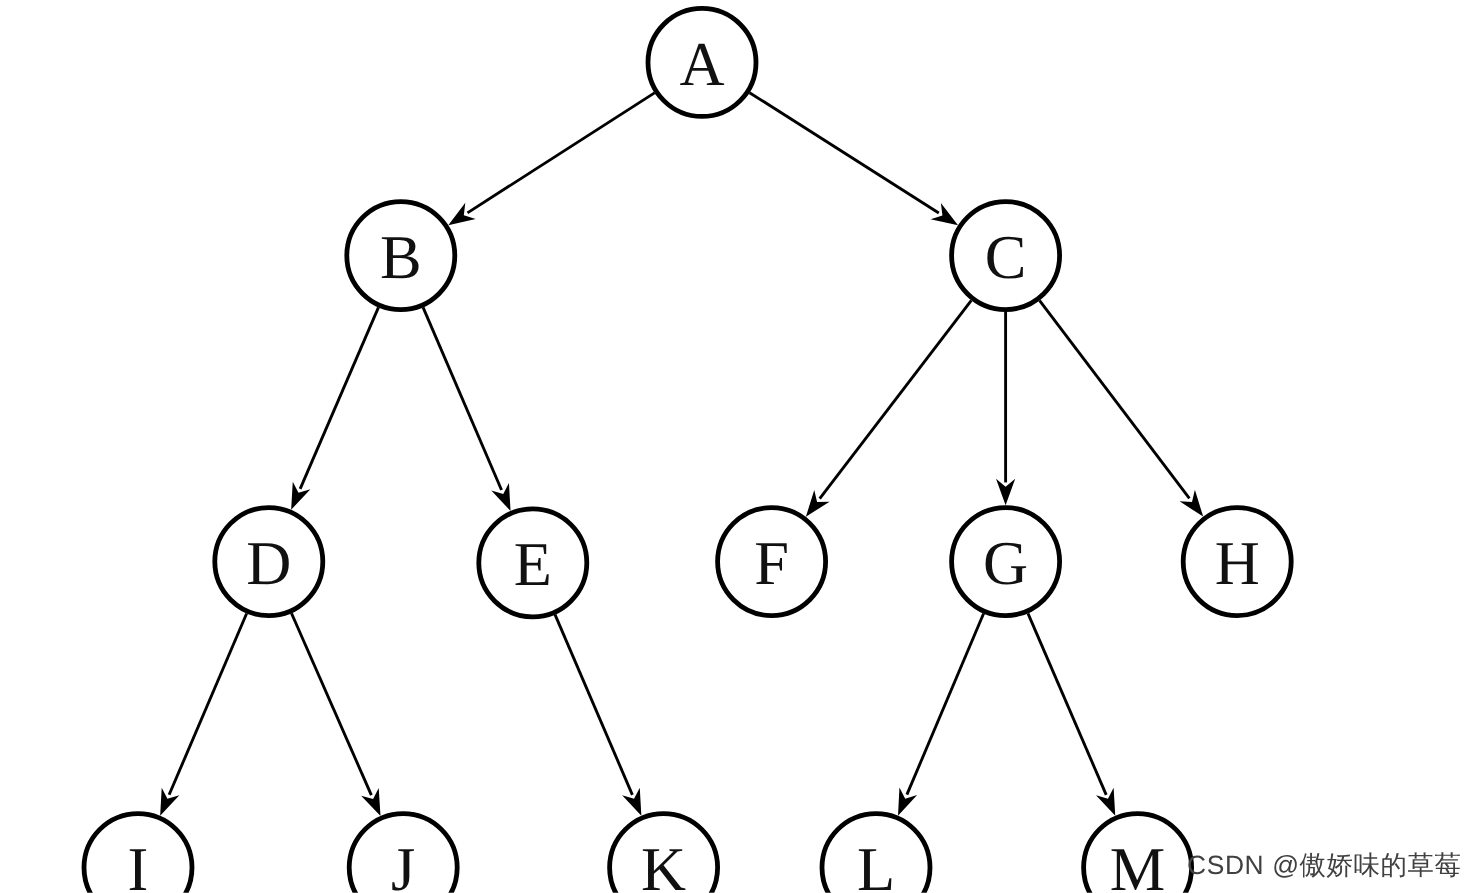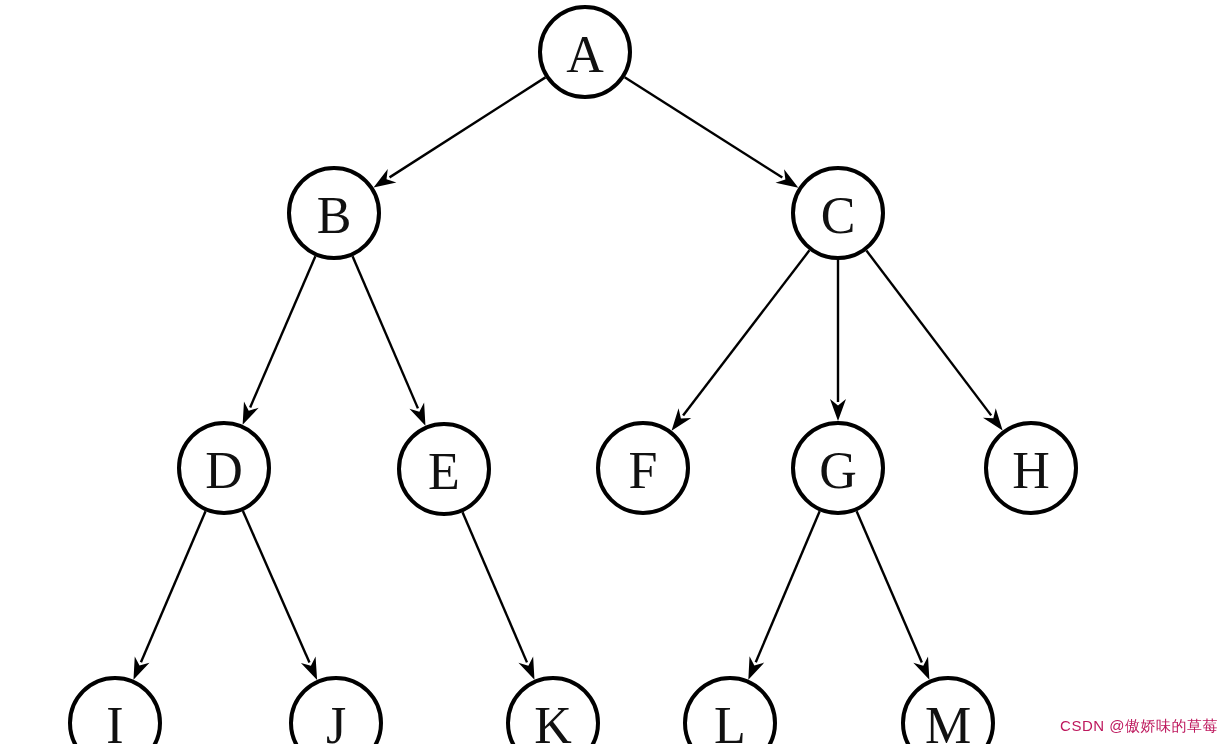--- a/index.html
+++ b/index.html
@@ -47,22 +47,22 @@
   }
   .arrow-head {
     fill: #000000;
     stroke: none;
   }
   #watermark {
     position: absolute;
     right: 12px;
     bottom: 8px;
     font-family: "Liberation Sans", "DejaVu Sans", sans-serif;
-    font-size: 15px;
-    color: #be185d;
+    font-size: 22px;
+    color: #404040;
     letter-spacing: 0.5px;
     white-space: nowrap;
   }
 </style>
 </head>
 <body>
 
 <div id="diagram-root">
   <svg id="tree-svg" viewBox="0 0 1230 744" xmlns="http://www.w3.org/2000/svg">
     <g id="edges-layer">

